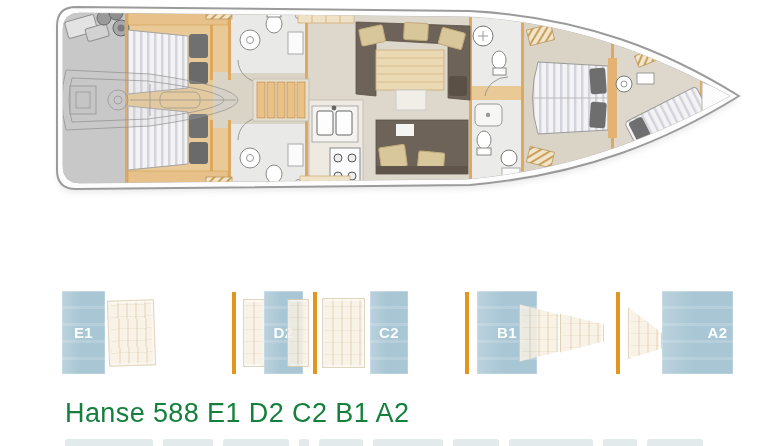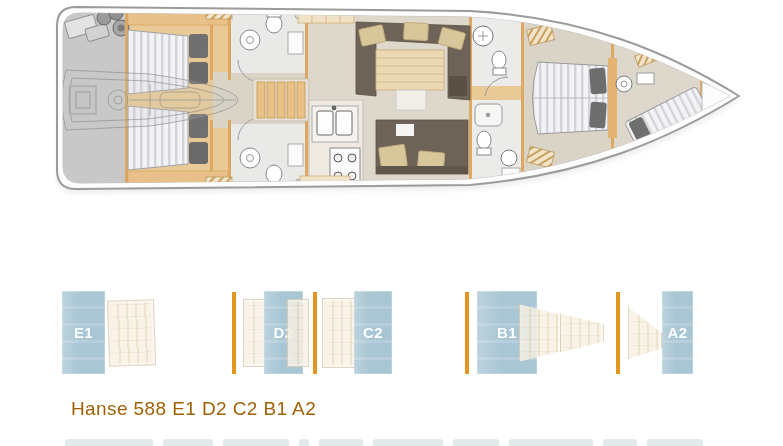--- a/index.html
+++ b/index.html
@@ -13,21 +13,21 @@
       color:#fafdfe;font-weight:bold;font-size:15px;letter-spacing:.3px;cursor:pointer;
       background-image:linear-gradient(90deg,rgba(255,255,255,.22),rgba(255,255,255,0) 45%),
         repeating-linear-gradient(0deg,transparent 0 14px,rgba(255,255,255,.16) 14px 17px);
       box-shadow:inset 0 0 0 1px rgba(255,255,255,.18);}
   .thumb-faded{position:absolute;background:#f7f0e3;border:1px solid #dbcfb4;opacity:.85;
       cursor:pointer;box-shadow:inset 0 0 0 2px rgba(255,255,255,.6);
       background-image:repeating-linear-gradient(90deg,rgba(190,150,90,.20) 0 2px,transparent 2px 9px),
         repeating-linear-gradient(0deg,rgba(190,150,90,.12) 0 1px,transparent 1px 12px);}
   .divider{position:absolute;top:1px;width:4px;height:82px;background:#e2951f;}
   
-  .title{position:absolute;left:71px;top:398px;font-size:19px;color:#a16207;
+  .title{position:absolute;left:65px;top:398px;font-size:27px;color:#15803d;
       letter-spacing:.4px;white-space:nowrap;}
   
   .clipped-line{position:absolute;left:65px;top:439px;width:680px;height:7px;overflow:hidden;}
   .clipped-line span{display:inline-block;height:14px;border-radius:3px;
       background:#e3eaec;margin-right:10px;vertical-align:top;}
 </style>
 </head>
 <body>
 
 <div class="plan-wrap">
@@ -247,36 +247,36 @@
 
   <div class="sel-item thumb-faded" style="left:243px;top:8px;width:20px;height:66px;"></div>
   <div class="sel-item thumb-blue" style="left:264px;width:39px;">
     <span>D2</span>
   </div>
   <div class="sel-item thumb-faded" style="left:287px;top:8px;width:20px;height:66px;"></div>
 
   <div class="divider" style="left:313px;"></div>
 
   <div class="sel-item thumb-faded" style="left:322px;top:7px;width:41px;height:68px;"></div>
-  <div class="sel-item thumb-blue" style="left:354px;width:38px;">
+  <div class="sel-item thumb-blue" style="left:370px;width:38px;">
     <span>C2</span>
   </div>
 
   <div class="divider" style="left:465px;"></div>
 
   <div class="sel-item thumb-blue" style="left:477px;width:60px;">
     <span>B1</span>
   </div>
   <div class="sel-item thumb-faded" style="left:519px;top:10px;width:40px;height:62px;clip-path:polygon(0 5%,100% 22%,100% 78%,0 95%);"></div>
   <div class="sel-item thumb-faded" style="left:560px;top:14px;width:42px;height:54px;clip-path:polygon(0 15%,100% 35%,100% 65%,0 85%);"></div>
 
   <div class="divider" style="left:616px;"></div>
 
   <div class="sel-item thumb-faded" style="left:628px;top:16px;width:32px;height:50px;clip-path:polygon(0 0,100% 50%,100% 80%,0 100%);"></div>
-  <div class="sel-item thumb-blue" style="left:662px;width:31px;">
+  <div class="sel-item thumb-blue" style="left:662px;width:31px;padding-left:40px;">
     <span>A2</span>
   </div>
 </div>
 
 <div class="title">Hanse 588 E1 D2 C2 B1 A2</div>
 
 <div class="clipped-line">
   <span style="width:88px"></span><span style="width:50px"></span><span style="width:66px"></span><span style="width:10px"></span><span style="width:44px"></span><span style="width:70px"></span><span style="width:46px"></span><span style="width:84px"></span><span style="width:34px"></span><span style="width:56px"></span>
 </div>
 

